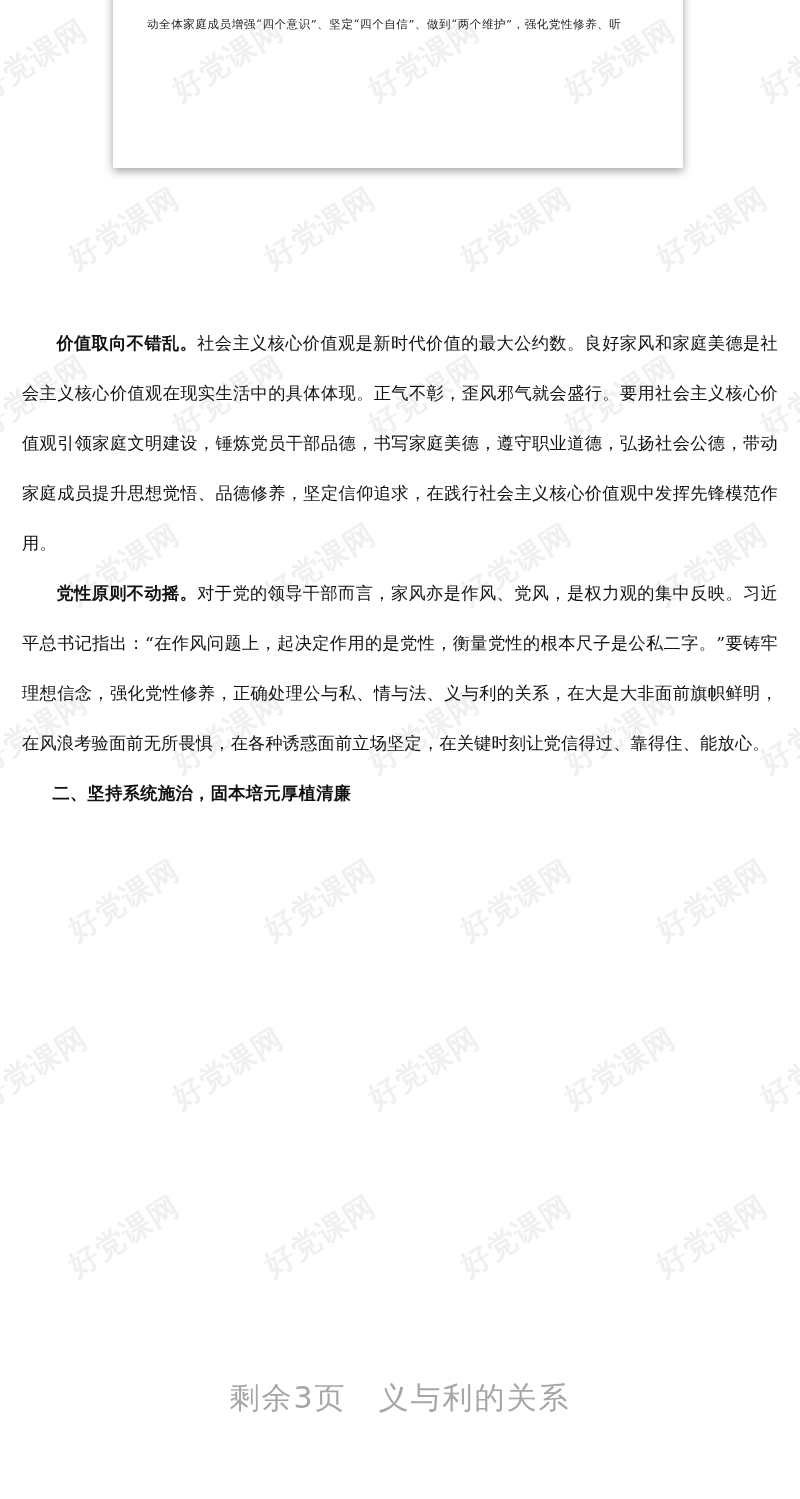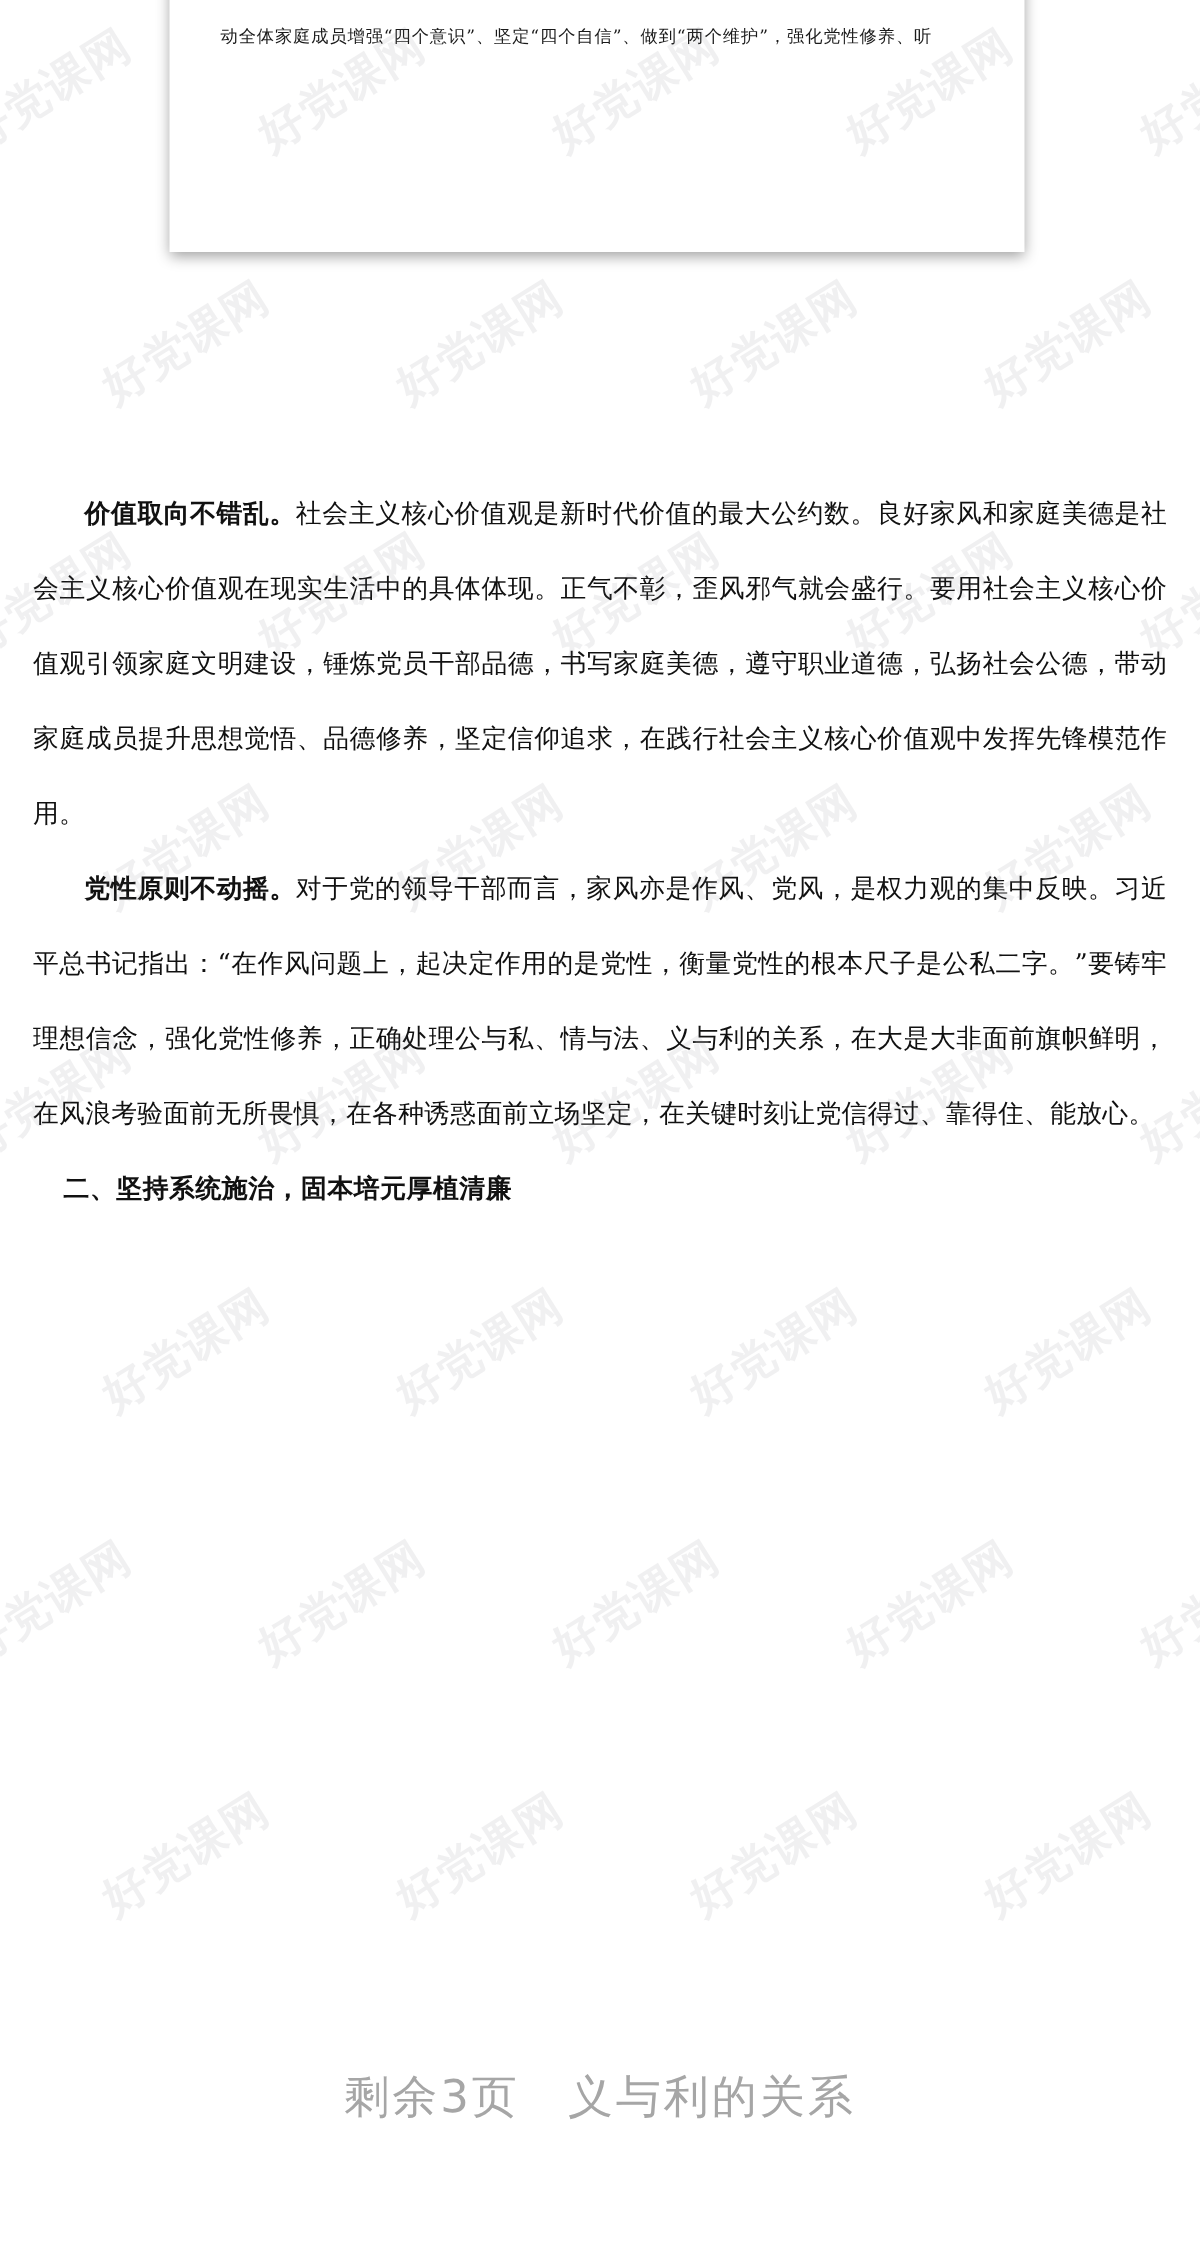--- a/index.html
+++ b/index.html
@@ -79,21 +79,21 @@
     text-align: justify;
     text-justify: inter-ideograph;
     text-indent: 2em;
     letter-spacing: 0.2px;
   }
   .para .lead {
     font-weight: 700;
   }
   .heading {
     margin: 0;
-    padding: 0 8px;
+    padding: 0 18px;
     font-size: 17.2px;
     line-height: 50px;
     font-weight: 700;
     color: #111111;
     text-indent: 2em;
     letter-spacing: 0.4px;
   }
 
   
   .bottom-fade {

